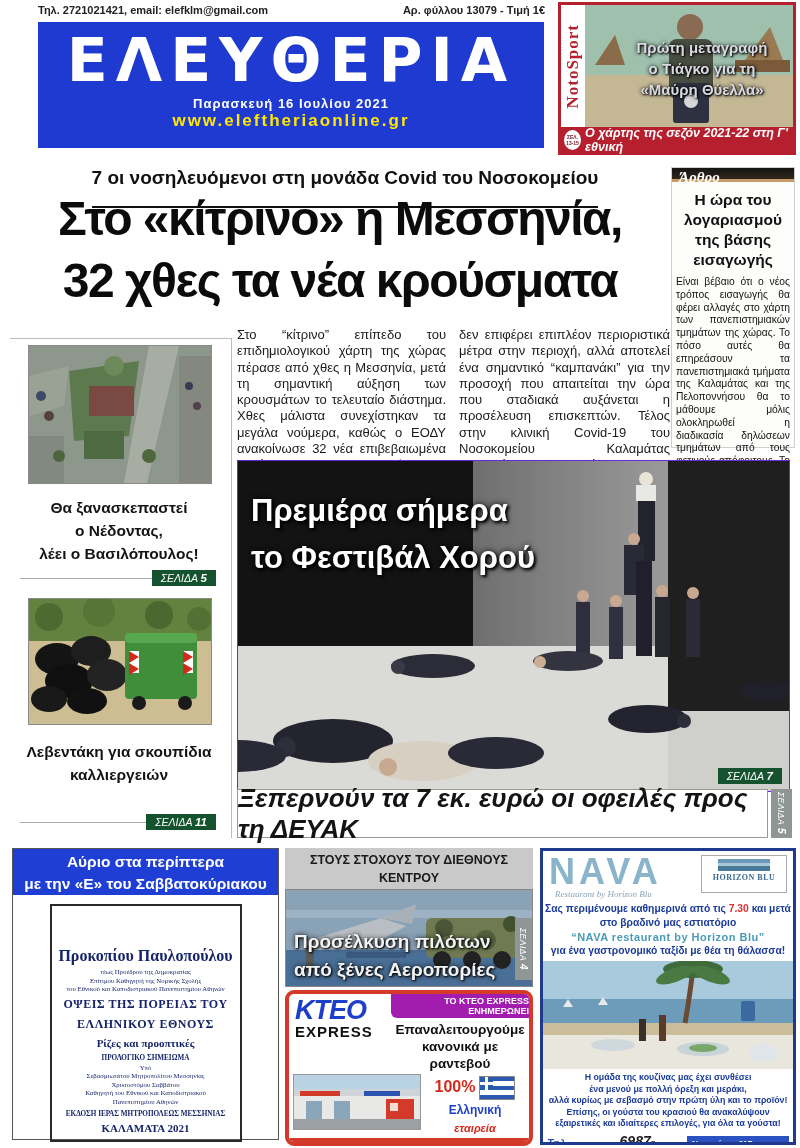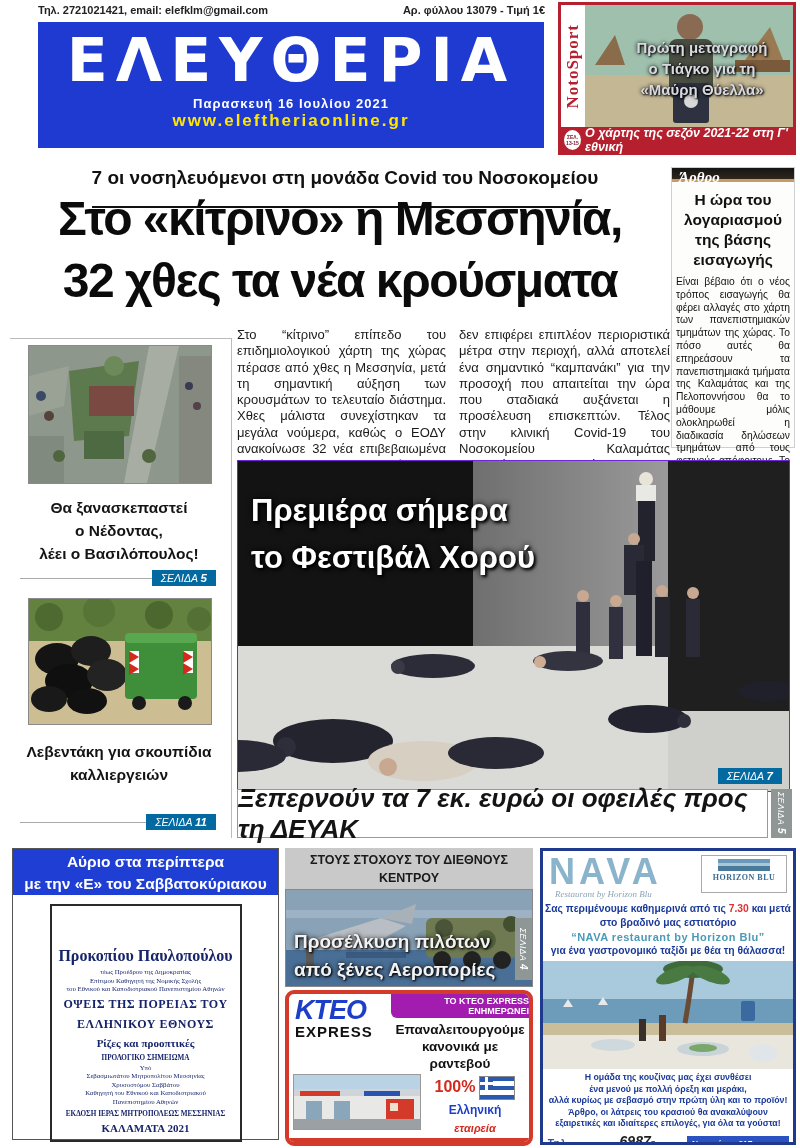--- a/index.html
+++ b/index.html
@@ -53,21 +53,21 @@
   .arthro-ref{border-top:1px solid #999;margin:5px 4px 0;padding-top:2px;text-align:right;
               font-weight:bold;font-style:italic;font-size:11px;}
 
   
   .rule-h{background:#bbb;height:1px;}
   .rule-v{background:#bbb;width:1px;}
   .side-photo{border:1px solid #8a8a8a;box-sizing:border-box;overflow:hidden;}
   .side-cap{text-align:center;font-weight:bold;font-size:15.5px;line-height:23px;color:#141414;}
   .badge-row{display:flex;align-items:center;}
   .badge-row .line{flex:1;height:1px;background:#aaa;}
-  .gbadge{background:#0369a1;color:#fff;font-style:italic;font-size:10.5px;padding:2px 9px;white-space:nowrap;}
+  .gbadge{background:#14532d;color:#fff;font-style:italic;font-size:10.5px;padding:2px 9px;white-space:nowrap;}
   .gbadge b{font-size:11.5px;}
 
   
   .dance{left:237px;top:460px;width:553px;height:332px;border:1px solid #6d28d9;box-sizing:border-box;overflow:hidden;}
   .dance-overlay{position:absolute;left:13px;top:26px;font-size:31px;line-height:47px;font-weight:bold;color:#fff;
                  text-shadow:2px 2px 3px #000,0 0 6px #000;}
   .dance-badge{position:absolute;right:7px;bottom:7px;}
 
   
   .deyak{left:237px;top:789px;width:531px;height:49px;border:1px solid #999;box-sizing:border-box;background:#fff;
@@ -474,21 +474,21 @@
         <ellipse cx="70" cy="84" rx="22" ry="6" fill="#cfd8dc"></ellipse>
         <ellipse cx="160" cy="88" rx="26" ry="7" fill="#c8d4d8"></ellipse>
         <ellipse cx="160" cy="87" rx="14" ry="4" fill="#7aa86a"></ellipse>
         <ellipse cx="220" cy="92" rx="14" ry="9" fill="#dfe5e8"></ellipse>
       </svg>
     </div>
     <div class="nava-body">
       <div>Η ομάδα της κουζίνας μας έχει συνθέσει</div>
       <div>ένα μενού με πολλή όρεξη και μεράκι,</div>
       <div>αλλά κυρίως με σεβασμό στην πρώτη ύλη και το προϊόν!</div>
-      <div>Άρθρο, οι λάτρεις του κρασιού θα ανακαλύψουν</div>
+      <div>Επίσης, οι γούστα του κρασιού θα ανακαλύψουν</div>
       <div>εξαιρετικές και ιδιαίτερες επιλογές, για όλα τα γούστα!</div>
     </div>
     <div class="nava-foot">
       <span class="nava-tel-label">Τηλ. κρατήσεων:</span>
       <span class="nava-tel">6987-565920</span>
       <span class="nava-addr">Ναυαρίνου 217, ΚΑΛΑΜΑΤΑ</span>
     </div>
   </div>
 
 </div>

